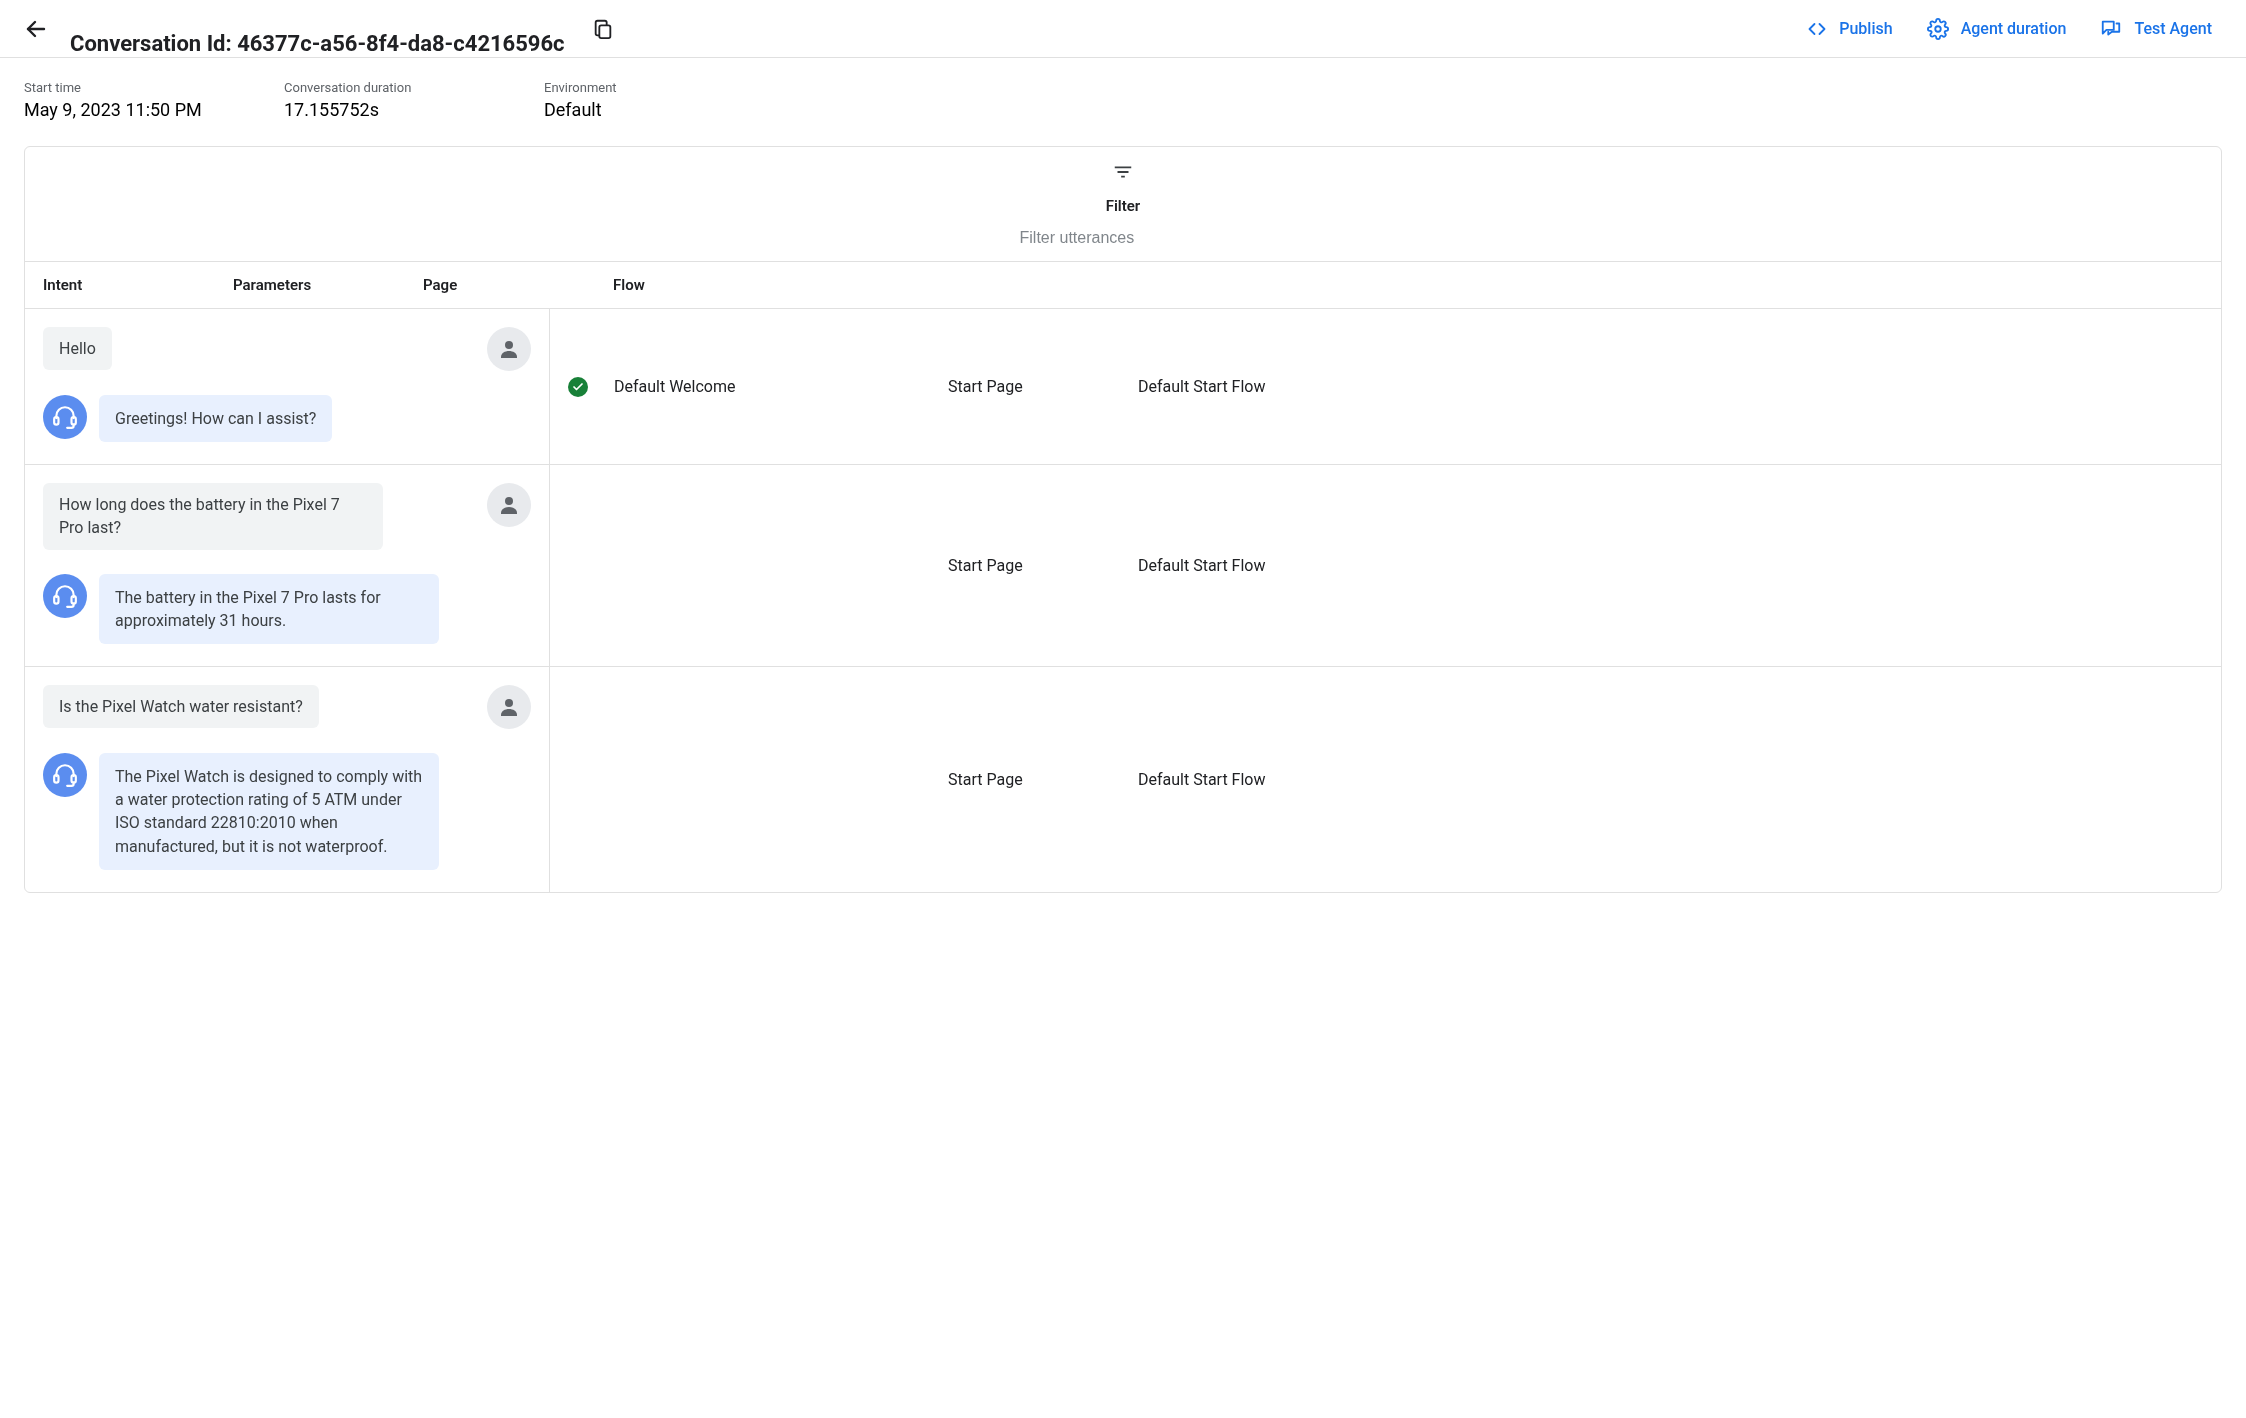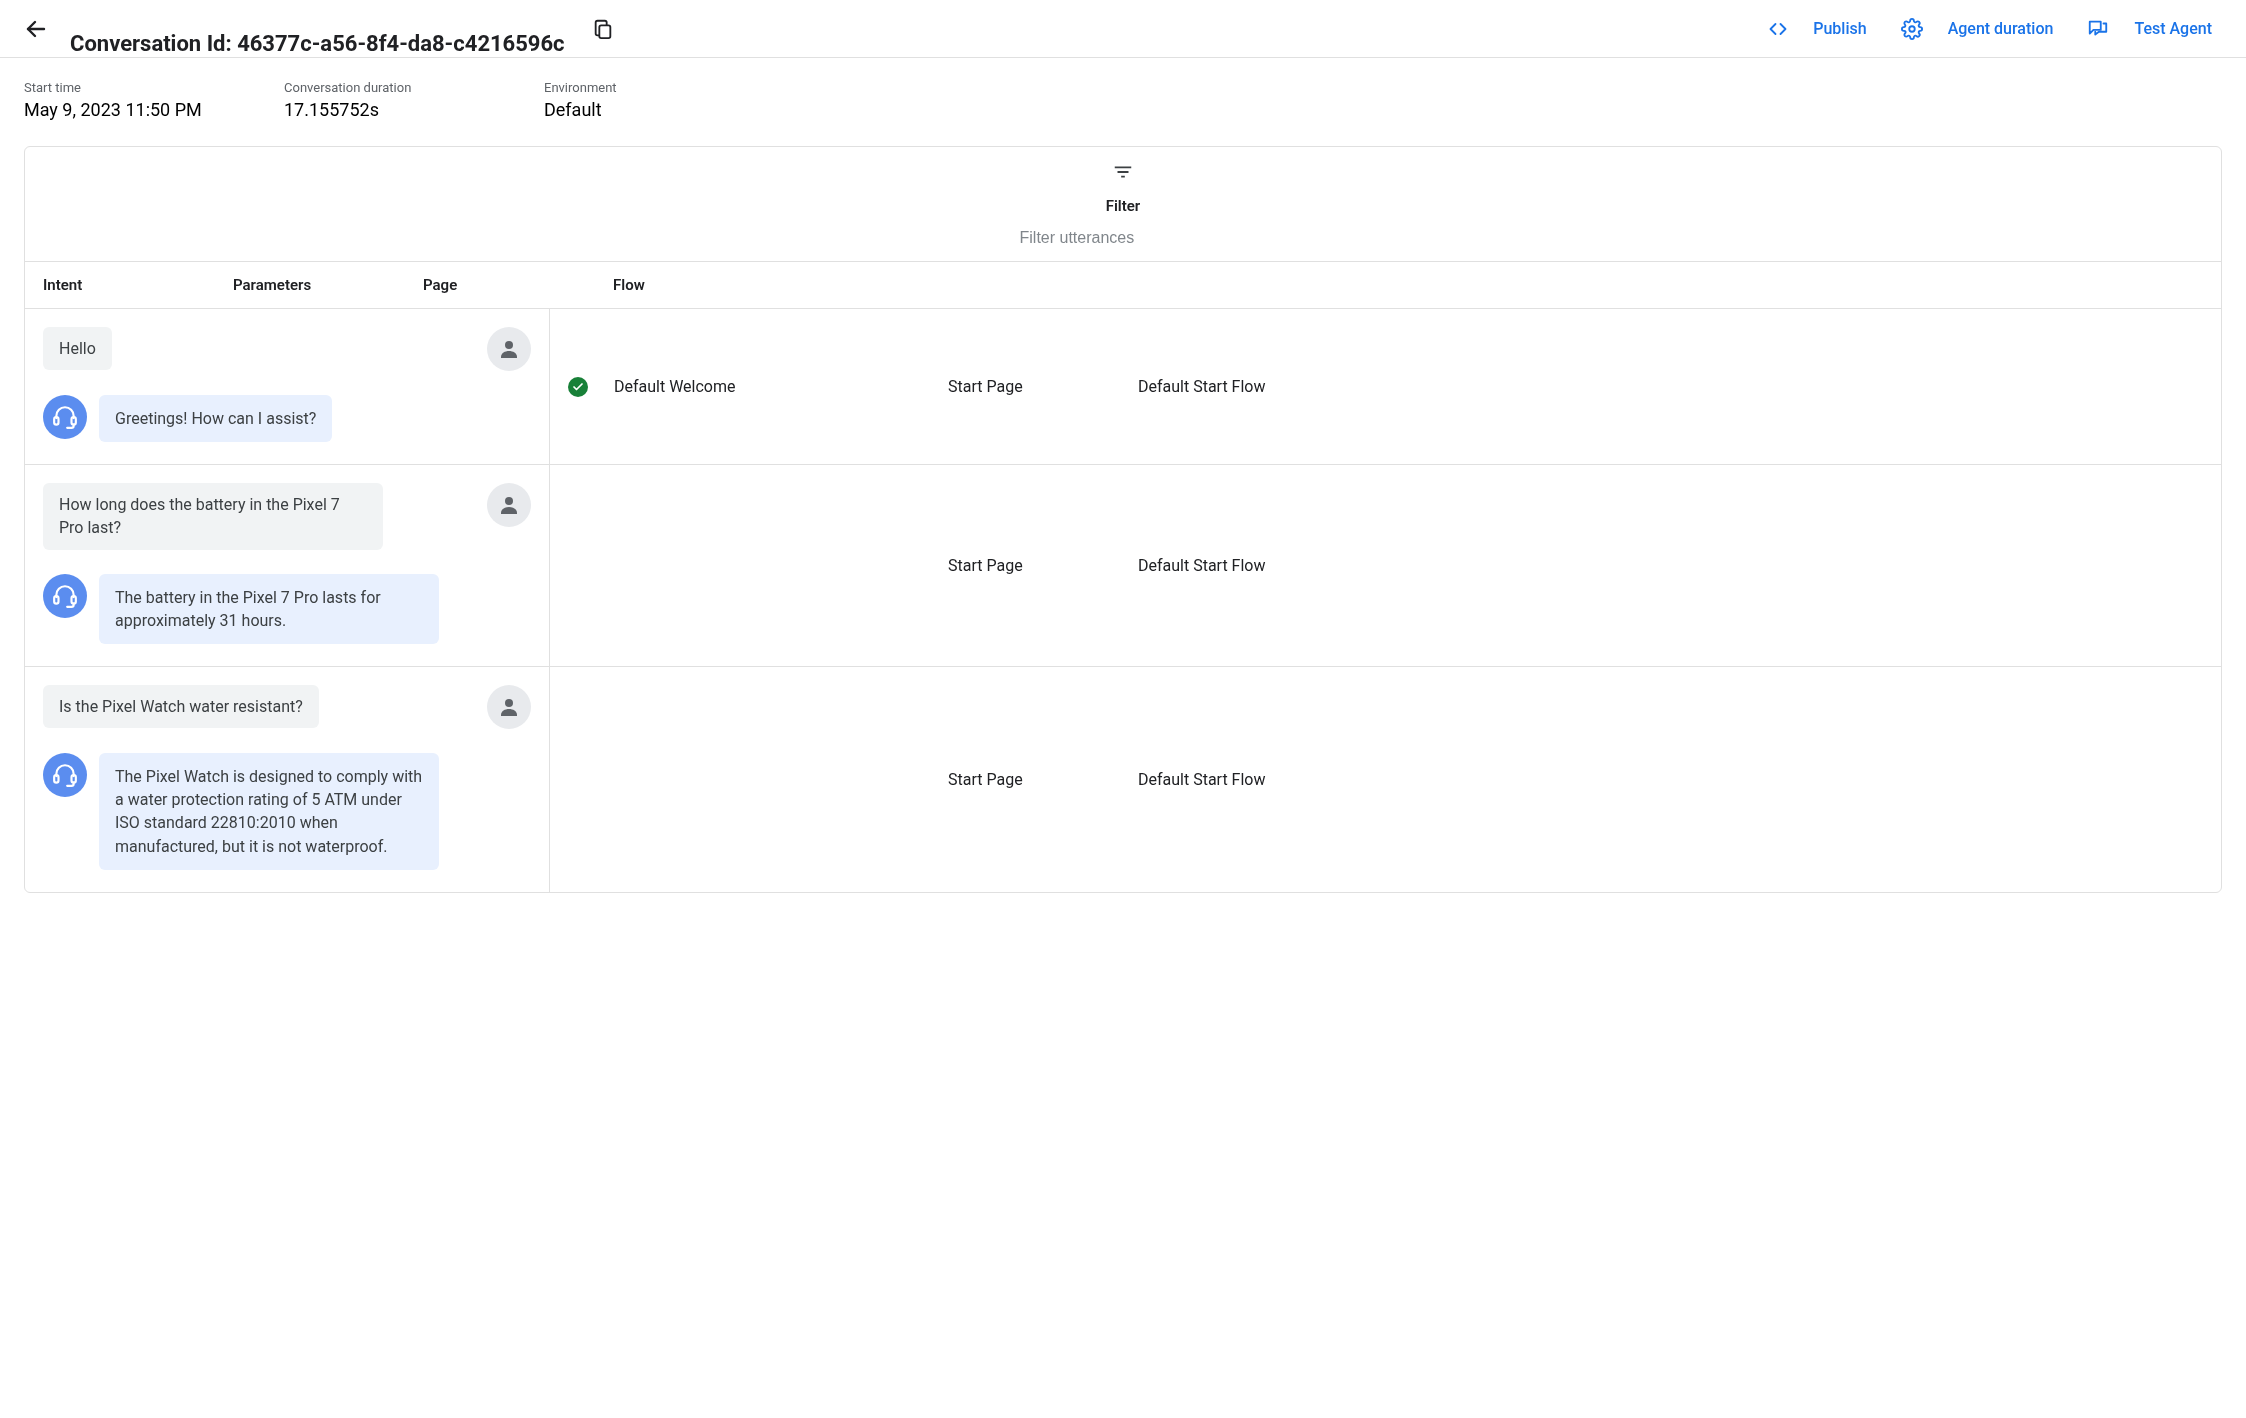--- a/index.html
+++ b/index.html
@@ -33,21 +33,21 @@
     margin-top: 29px;
   }
   .copy-btn {
     width: 40px; height: 40px;
     display:flex; align-items:center; justify-content:center;
     cursor:pointer;
     margin-left: 4px;
   }
   .topbar-spacer { flex:1; }
   .top-action {
-    display:flex; align-items:center; gap:25px;
+    display:flex; align-items:center; gap:12px;
     color:#1a73e8;
     font-size:16px;
     font-weight:500;
     cursor:pointer;
     padding: 6px 10px;
     border-radius:4px;
   }
   .top-action svg { flex:0 0 auto; }
 
   

